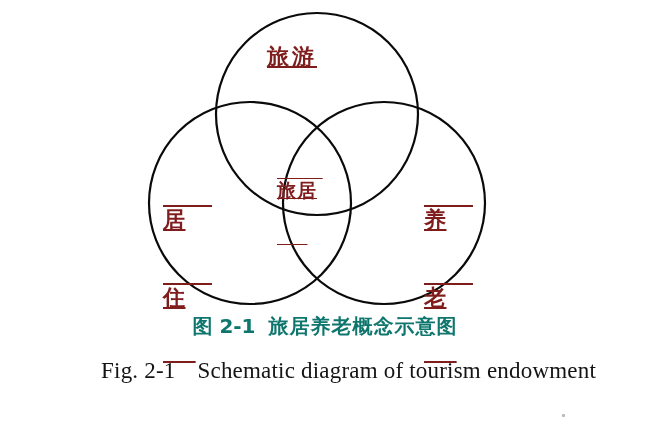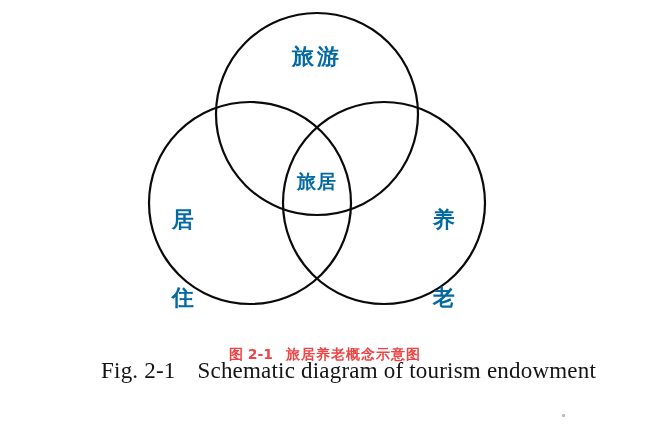--- a/index.html
+++ b/index.html
@@ -40,26 +40,26 @@
     top: 0;
     width: 650px;
     height: 312px;
     display: block;
   }
 
   
   .venn-label {
     position: absolute;
     font-family: "DejaVu Sans", "Liberation Sans", sans-serif;
-    color: #0369a1;
+    color: #7f1d1d;
     font-weight: 600;
     line-height: 1.08;
-    text-align: center;
     white-space: pre;
     letter-spacing: 0.5px;
+    text-decoration: underline;
   }
   .label-top {
     left: 267px;
     top: 45px;
     width: 100px;
     font-size: 22px;
     letter-spacing: 3px;
   }
   .label-left {
     left: 163px;
@@ -73,44 +73,43 @@
     margin-bottom: 7px;
   }
   .label-right {
     left: 424px;
     top: 160px;
     width: 40px;
     font-size: 22px;
   }
   .label-center {
     left: 277px;
-    top: 130px;
+    top: 139px;
     width: 80px;
     font-size: 19px;
     letter-spacing: 1px;
   }
   .label-center span {
     display: block;
     margin-bottom: 5px;
   }
 
   
   .caption-cn {
     position: absolute;
     left: 0;
     top: 313px;
     width: 650px;
     text-align: center;
     font-family: "DejaVu Sans", "Liberation Sans", sans-serif;
-    font-size: 14px;
+    font-size: 20px;
     font-weight: 600;
-    color: #ef4444;
+    color: #0f766e;
     letter-spacing: 1px;
     white-space: pre;
-    margin-top: 33px;
   }
   .caption-cn .fignum {
     letter-spacing: 0px;
   }
   .caption-cn .gap {
     display: inline-block;
     width: 13px;
   }
 
   .caption-en {

